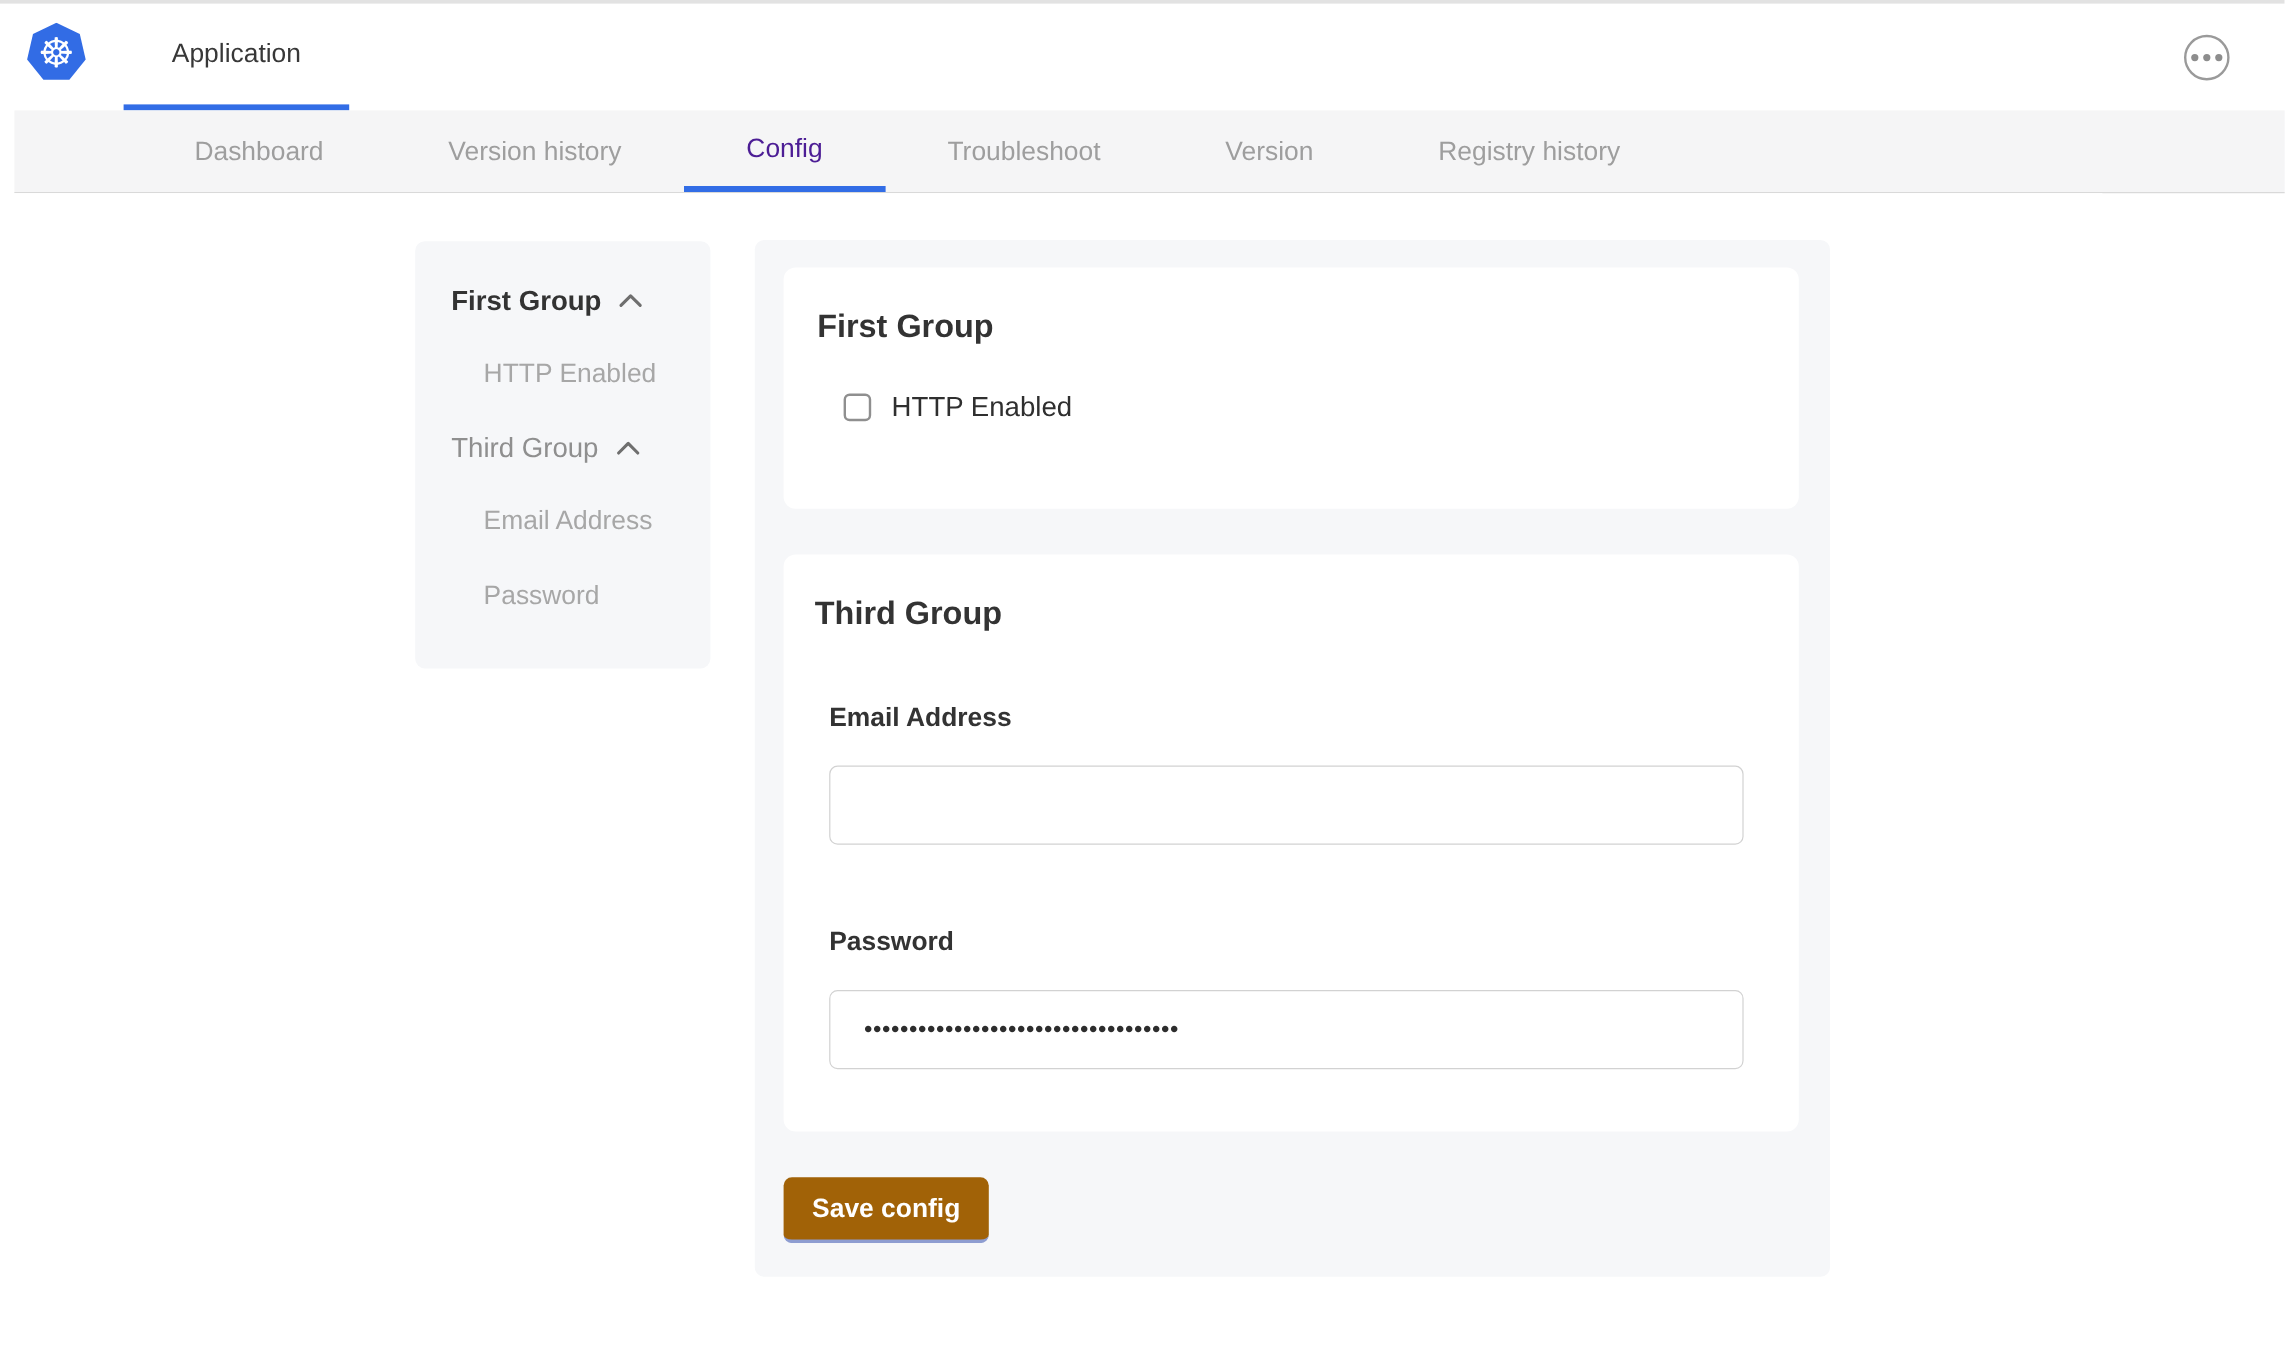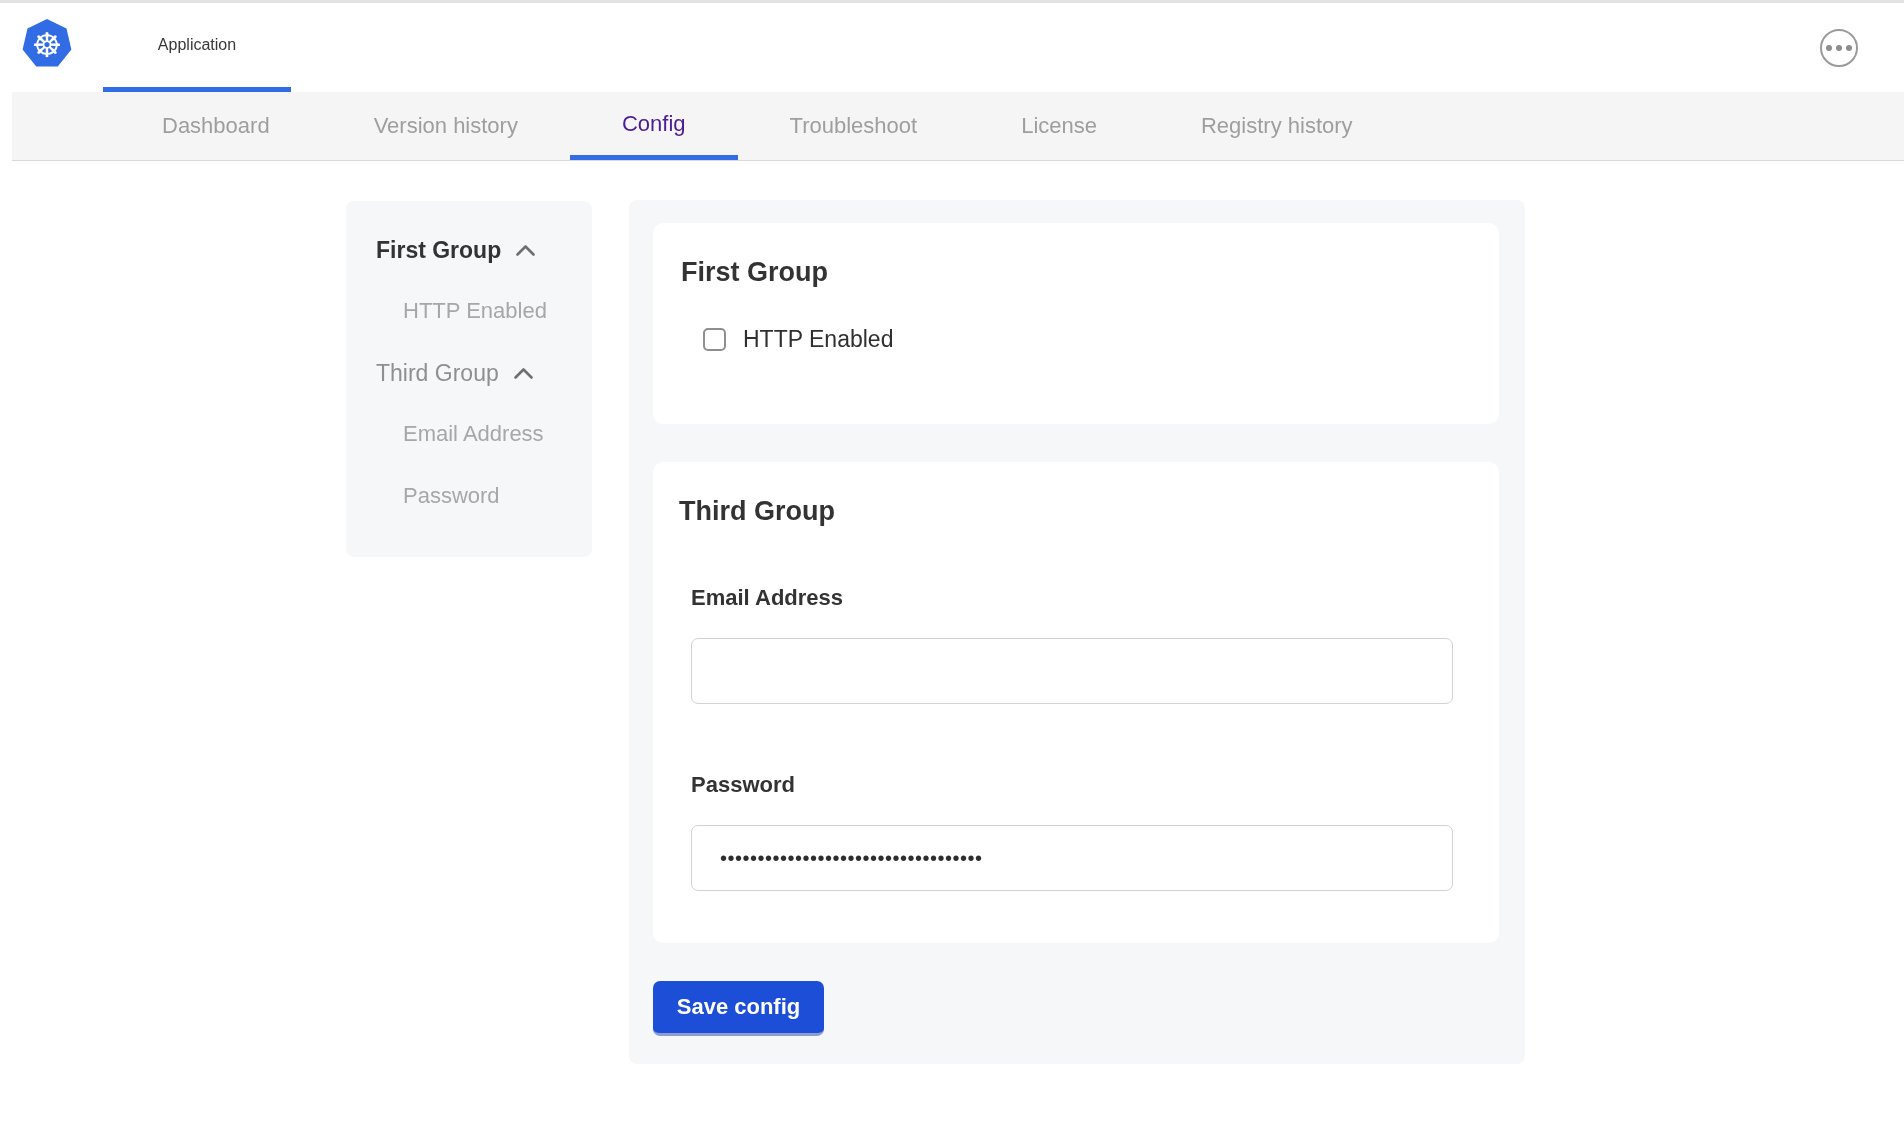--- a/index.html
+++ b/index.html
@@ -13,21 +13,21 @@
   .header {
     position:absolute; left:0; top:0; width:1904px; height:92px;
     background:#ffffff; border-top:3px solid #e2e2e2;
   }
   .logo {
     position:absolute; left:22px; top:16px; width:50px; height:50px;
   }
   .app-tab {
     position:absolute; left:103px; top:0; width:188px; height:89px;
     display:flex; align-items:center; justify-content:center;
-    font-size:16px; font-weight:500; color:#383838;
+    font-size:22px; font-weight:500; color:#383838;
     border-bottom:5px solid #326de6; cursor:pointer;
   }
   .menu-btn {
     position:absolute; left:1820px; top:26px; width:38px; height:38px;
     border:2px solid #9a9a9a; border-radius:50%;
     display:flex; align-items:center; justify-content:center; gap:4px;
     background:#ffffff; cursor:pointer;
   }
   .menu-btn .dot { width:6px; height:6px; border-radius:50%; background:#8d8d8d; }
 
@@ -97,21 +97,21 @@
     border:1px solid #d2d2d2; border-radius:7px;
     padding:0 24px; font-size:22px; color:#363636; outline:none;
     font-family:"Liberation Sans", sans-serif;
   }
   .text-input.password {
     font-size:20px; letter-spacing:0.5px; color:#2d2d2d; padding-left:28px;
   }
 
   .save-btn {
     margin-top:38px; width:171px; height:55px;
-    background:#1d4ed8; border:none; border-bottom:3px solid #8e9dd1;
+    background:#a16207; border:none; border-bottom:3px solid #8e9dd1;
     border-radius:7px; color:#ffffff; font-size:22px; font-weight:700;
     font-family:"Liberation Sans", sans-serif; cursor:pointer;
   }
 </style>
 </head>
 <body>
 
 <div id="page">
 
   <div class="header">
@@ -127,21 +127,21 @@
       <span class="dot"></span>
       <span class="dot"></span>
     </div>
   </div>
 
   <div class="subnav">
     <div class="tab">Dashboard</div>
     <div class="tab">Version history</div>
     <div class="tab active">Config</div>
     <div class="tab">Troubleshoot</div>
-    <div class="tab">License</div>
+    <div class="tab">Version</div>
     <div class="tab">Registry history</div>
   </div>
 
   <div class="content">
 
     <div class="side-card">
       <div class="side-group current">
         <span>First Group</span>
         <svg class="chev" viewBox="0 0 21 13">
           <path d="M2.5 10.5 L10.5 2.5 L18.5 10.5" fill="none" stroke="#6f6f6f" stroke-width="2.6" stroke-linecap="round" stroke-linejoin="round"></path>

